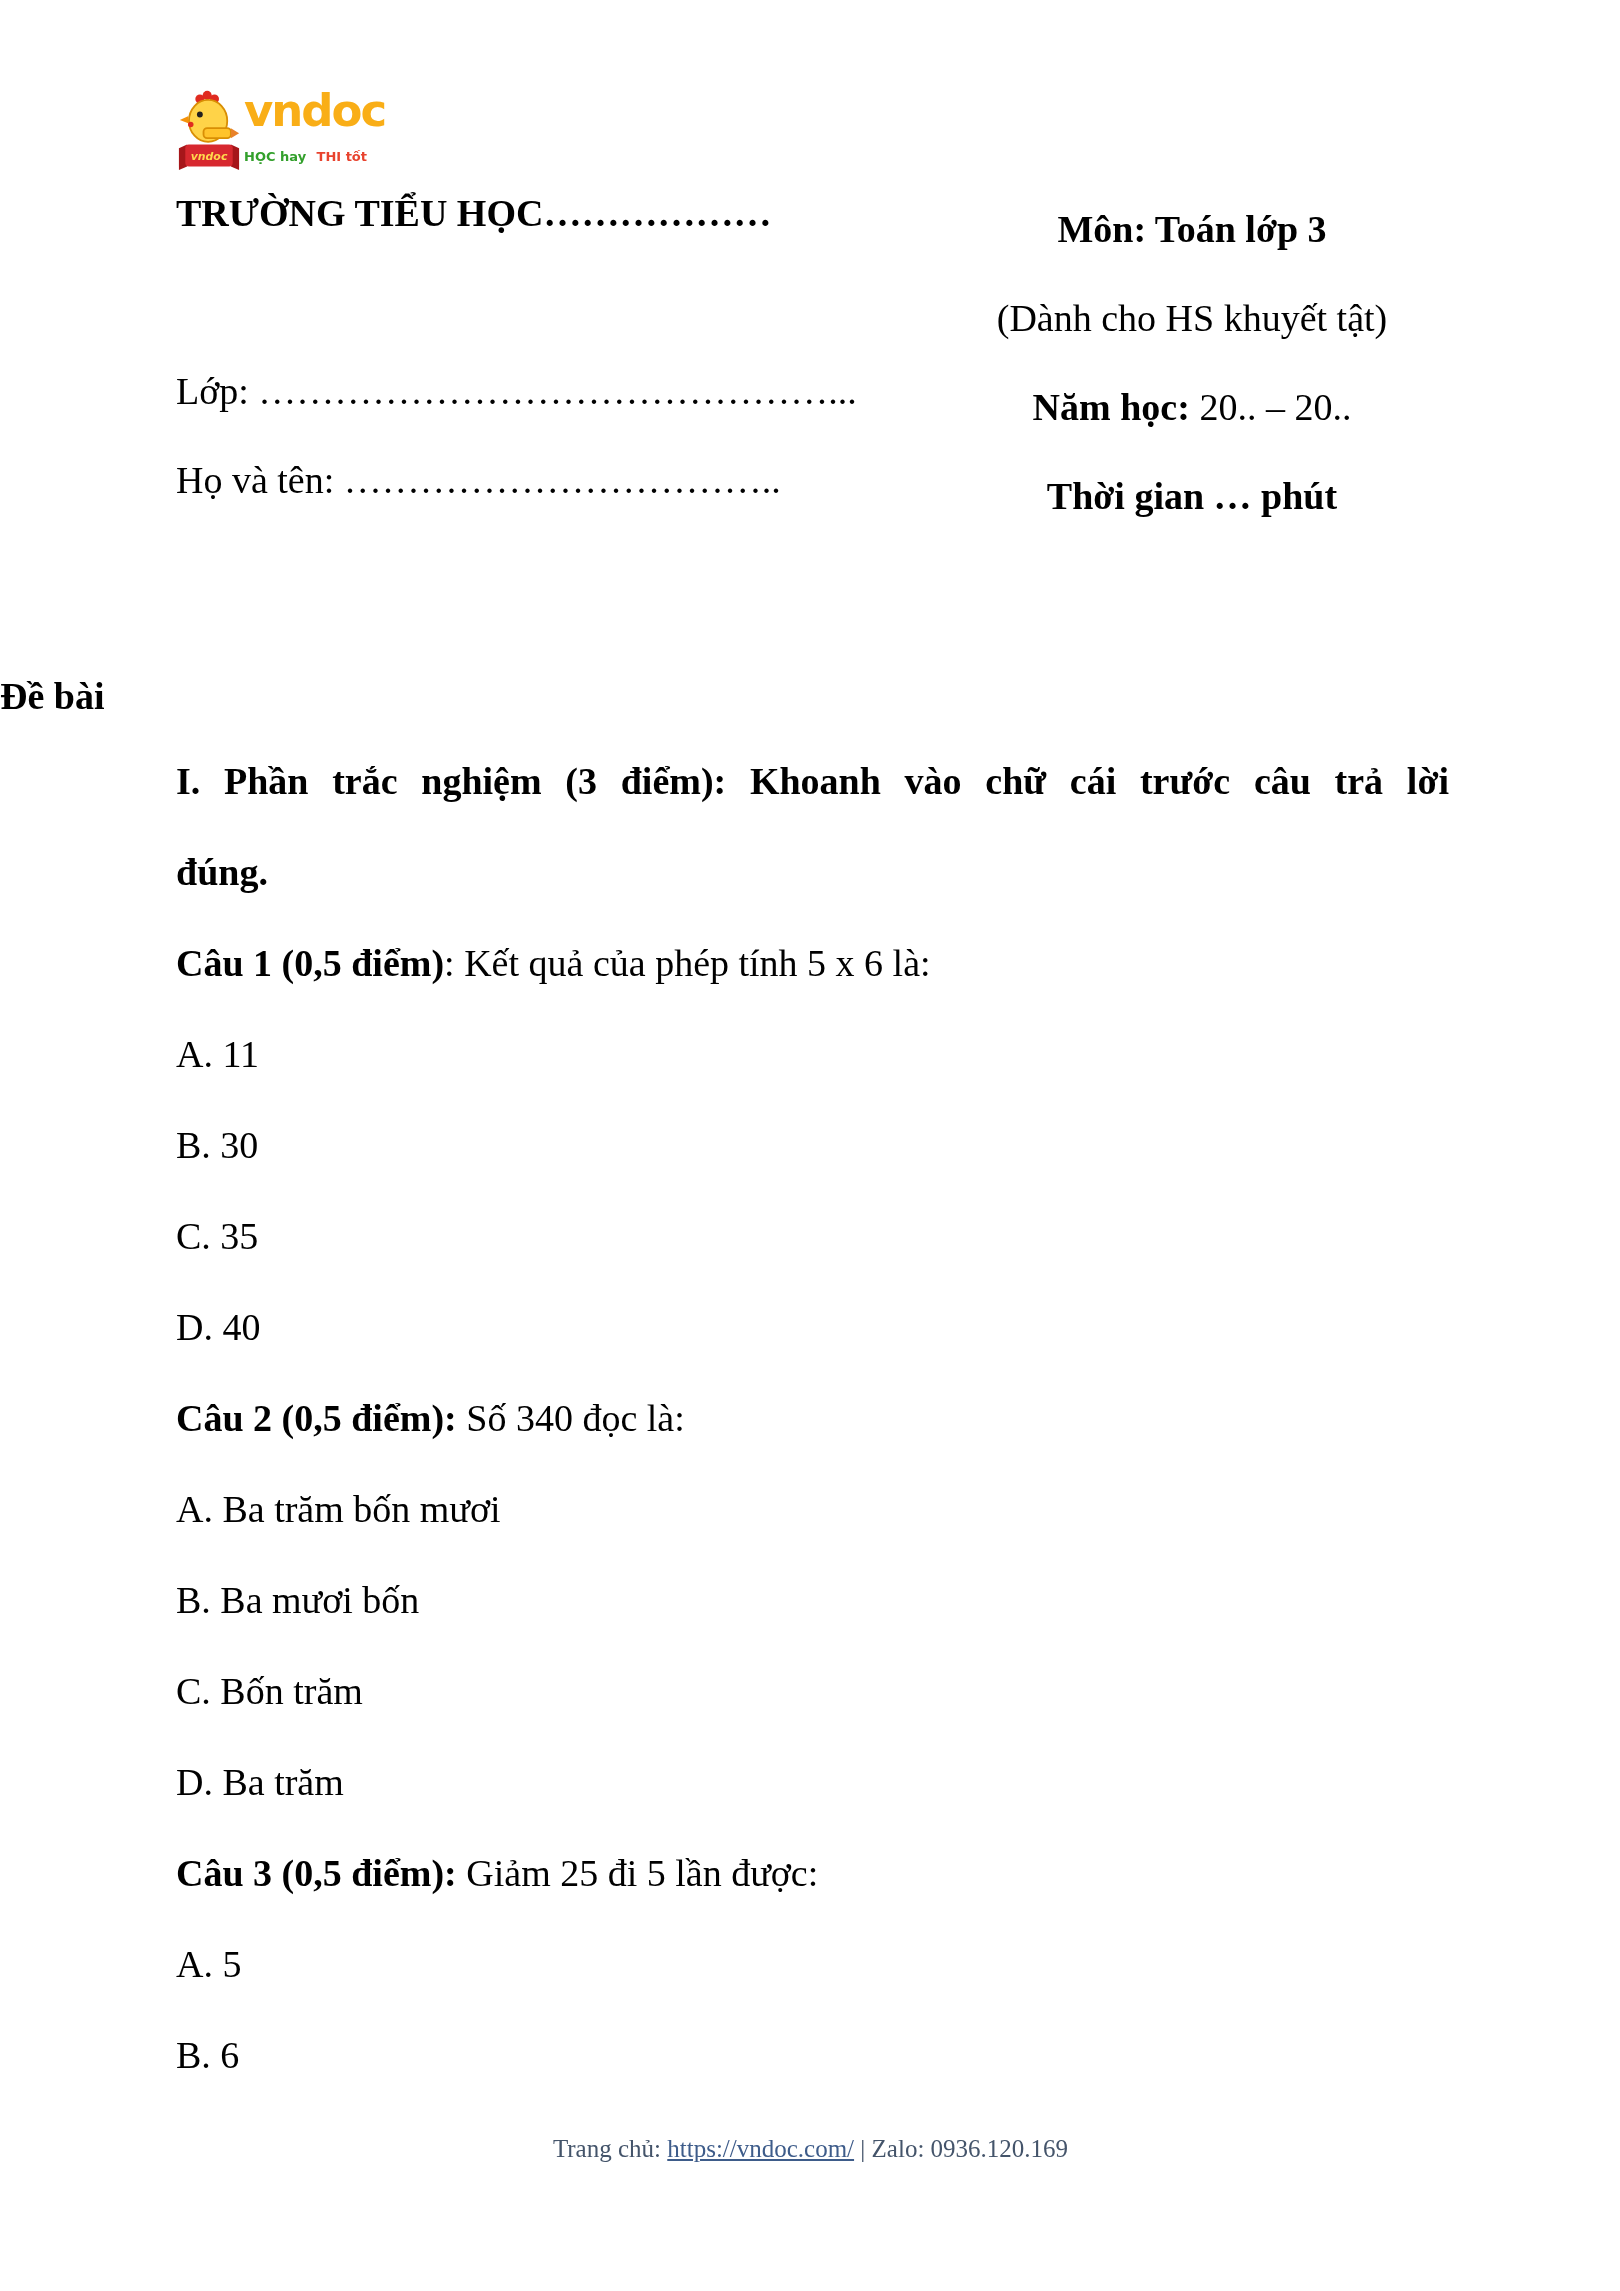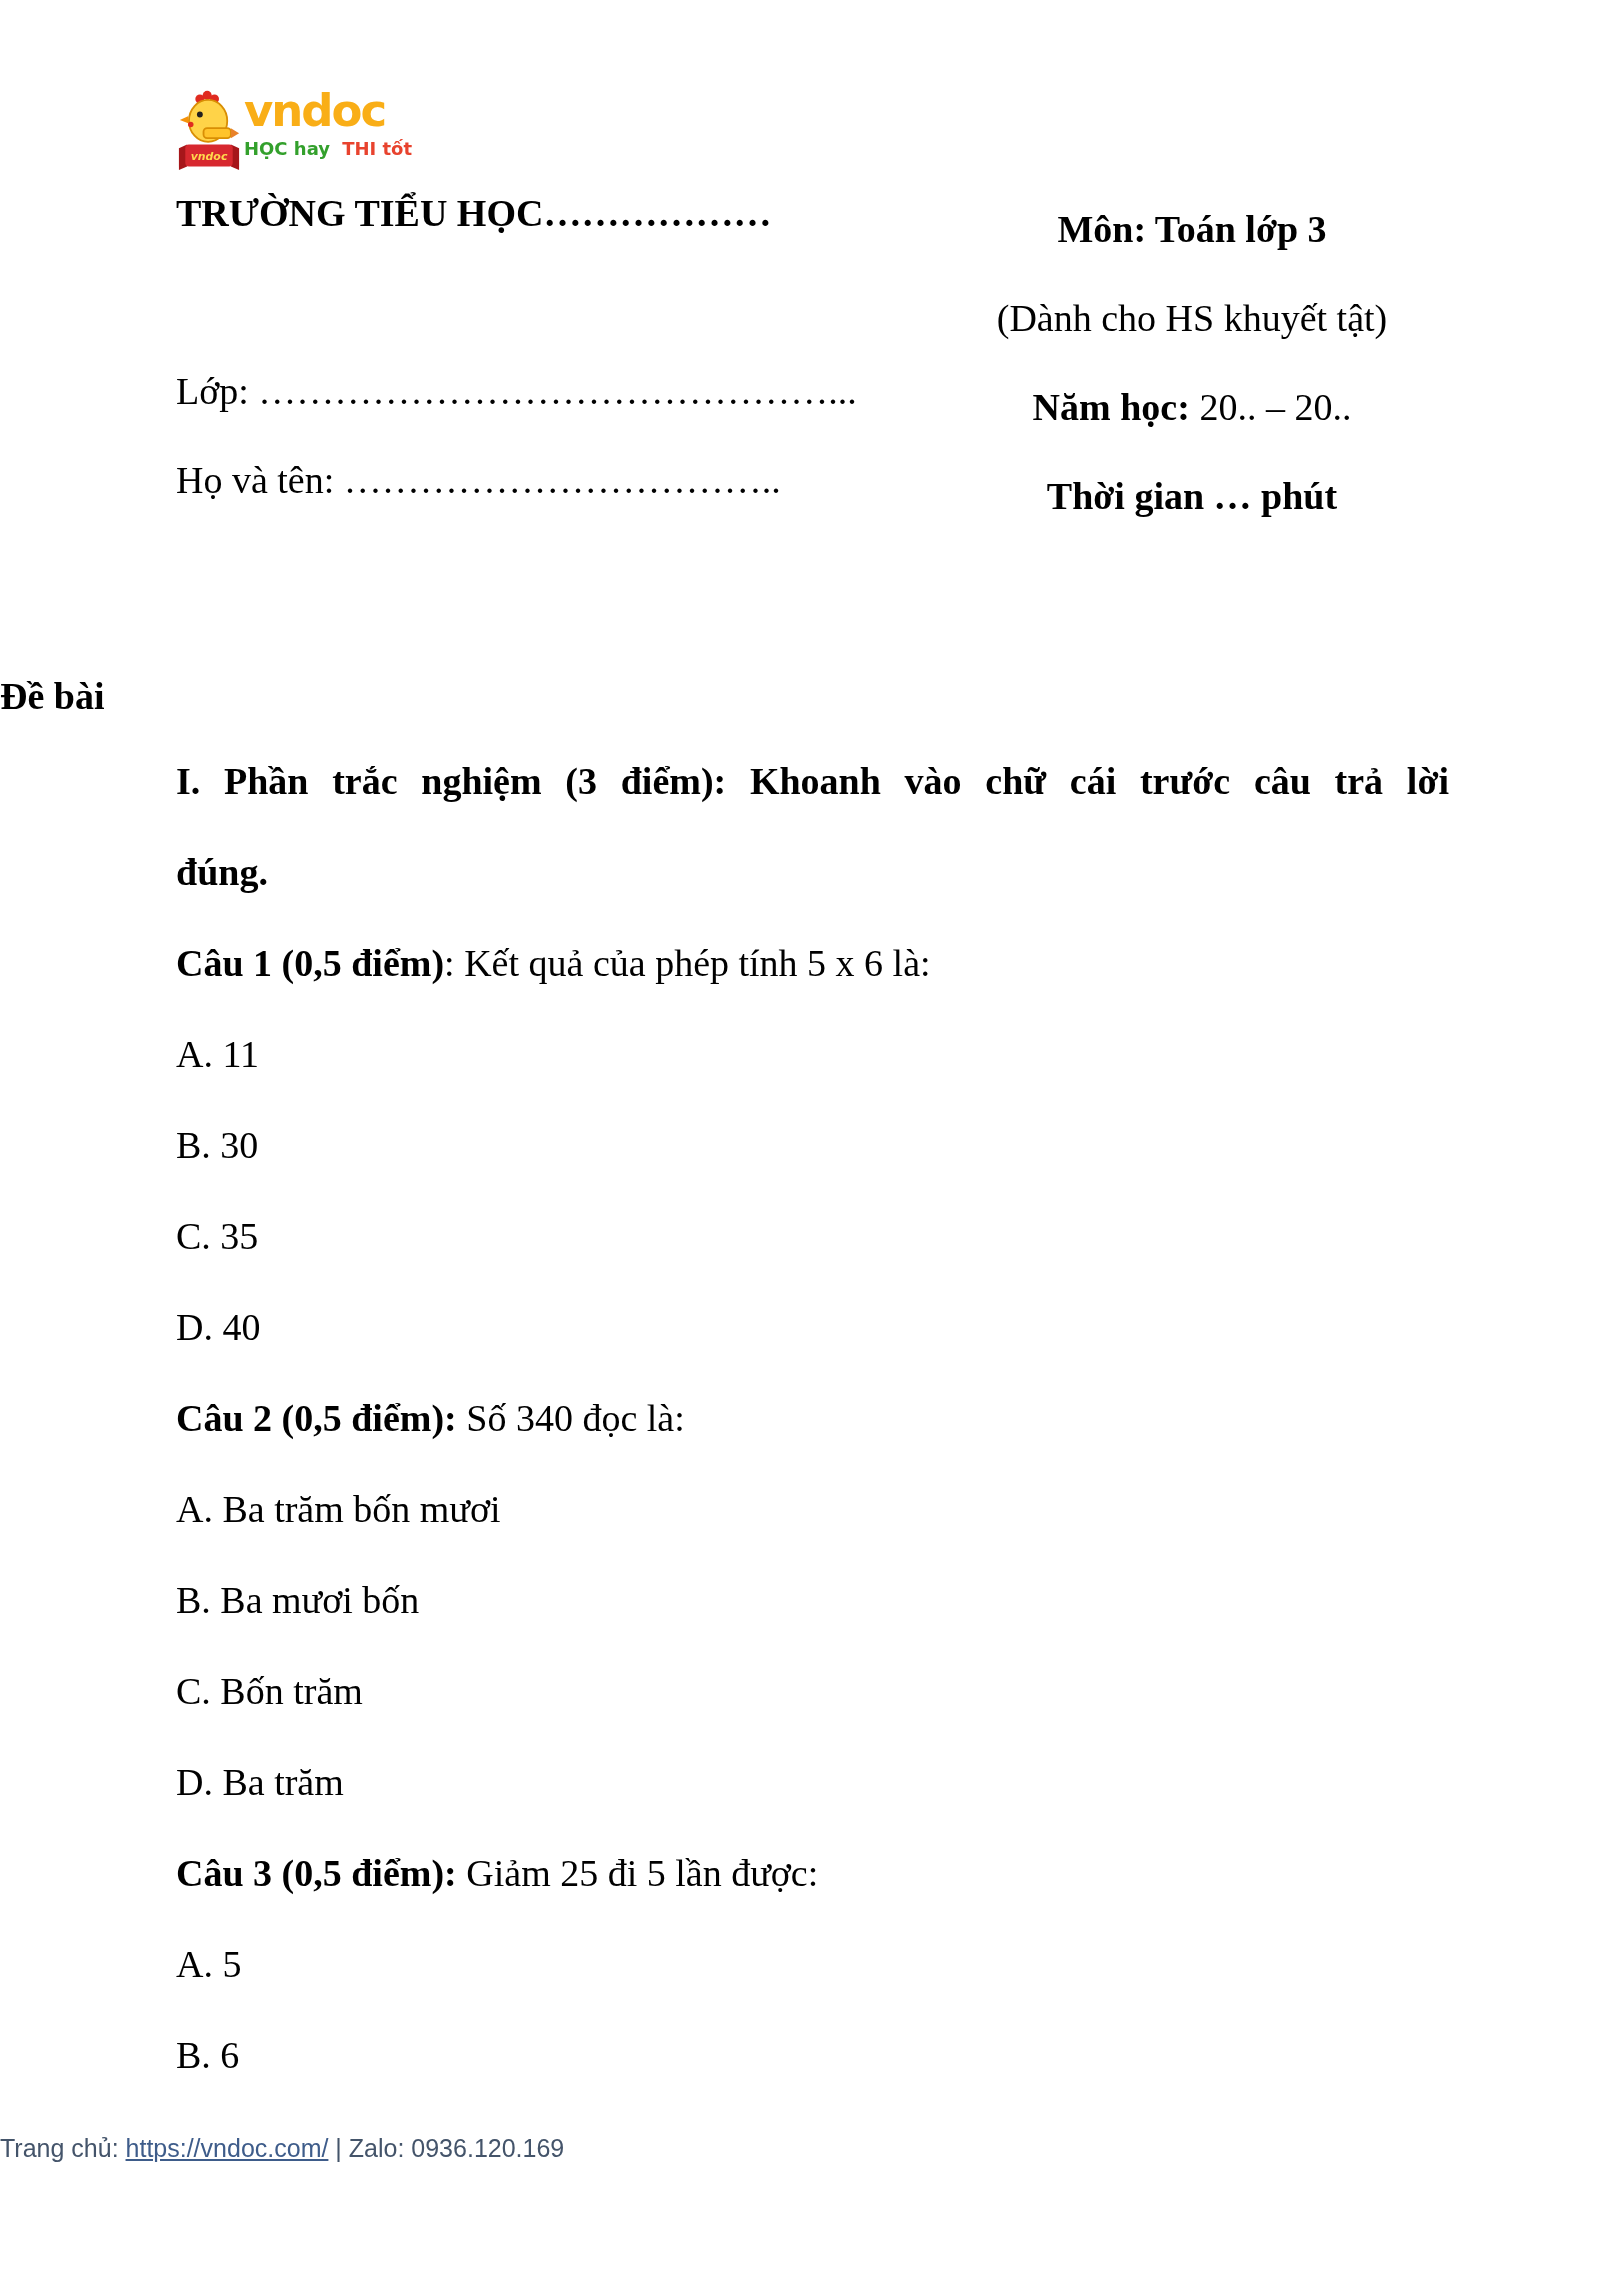--- a/index.html
+++ b/index.html
@@ -6,42 +6,42 @@
   .page{position:relative;width:1621px;height:2292px;background:#ffffff;margin:0 auto;
         font-family:"Liberation Serif","DejaVu Serif",serif;color:#000;overflow:hidden}
   .bold{font-weight:bold}
 
   
   .logo{position:absolute;left:178px;top:86px;width:210px;height:88px}
   .logo svg{position:absolute;left:0;top:0}
   .logo-right{position:absolute;left:66px;top:0}
   .logo-word{font-family:"DejaVu Sans",sans-serif;font-weight:800;font-size:45px;line-height:49px;
              color:#F9AE17;letter-spacing:-2px}
-  .logo-tag{margin-top:4px;font-family:"DejaVu Sans",sans-serif;font-weight:bold;font-size:18px;
+  .logo-tag{margin-top:12px;font-family:"DejaVu Sans",sans-serif;font-weight:bold;font-size:13px;
             line-height:19.5px;white-space:nowrap}
   .tag-green{color:#33A02C}
   .tag-red{color:#E8432E;margin-left:5.9px}
 
   
   .hl{position:absolute;left:176px;top:169px;width:712px;font-size:38px}
   .hr{position:absolute;left:926px;top:185px;width:532px;font-size:38px;text-align:center}
   .hl .row,.hr .row{height:89px;line-height:89px;white-space:nowrap}
 
   
   .debai{position:absolute;left:0;top:651px;width:1621px;height:91px;line-height:91px;
          font-size:38px}
 
   
   .docbody{position:absolute;left:176px;top:736px;width:1273px;font-size:38px}
   .line{height:91px;line-height:91px;white-space:nowrap}
   .just{text-align:justify;text-align-last:justify;white-space:normal}
 
   
   .footer{position:absolute;left:0;top:2132px;width:1621px;height:33px;line-height:33px;
-          text-align:left;font-family:Liberation Sans, sans-serif;
+          text-align:center;font-family:Liberation Serif, serif;
           font-size:25px;color:#44546A}
   .flink{color:#3E5C8A;text-decoration:underline;cursor:pointer}
 </style>
 </head>
 <body>
 
 <div class="page">
 
   <div class="logo">
     <svg width="62" height="88" viewBox="0 0 68 92" aria-hidden="true">

